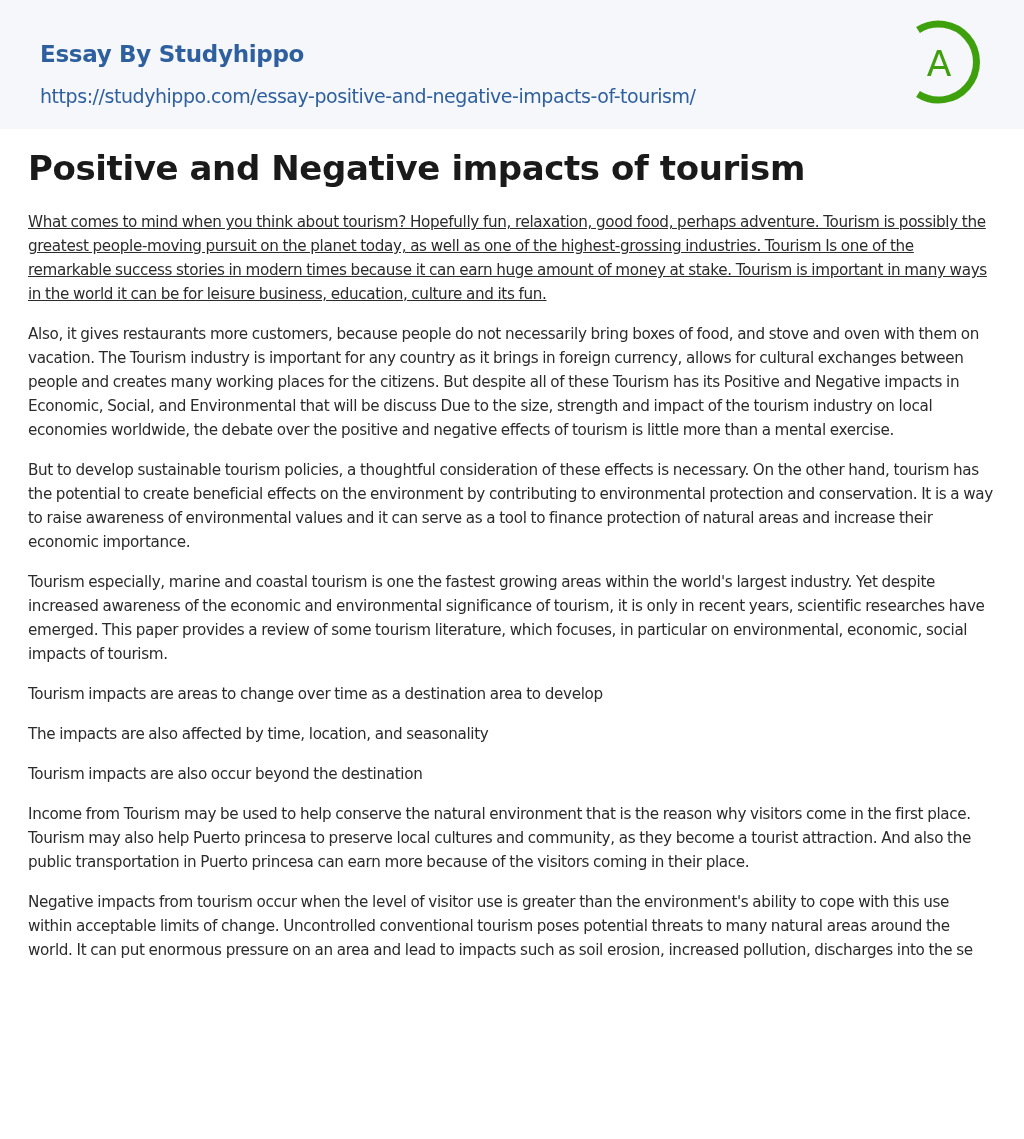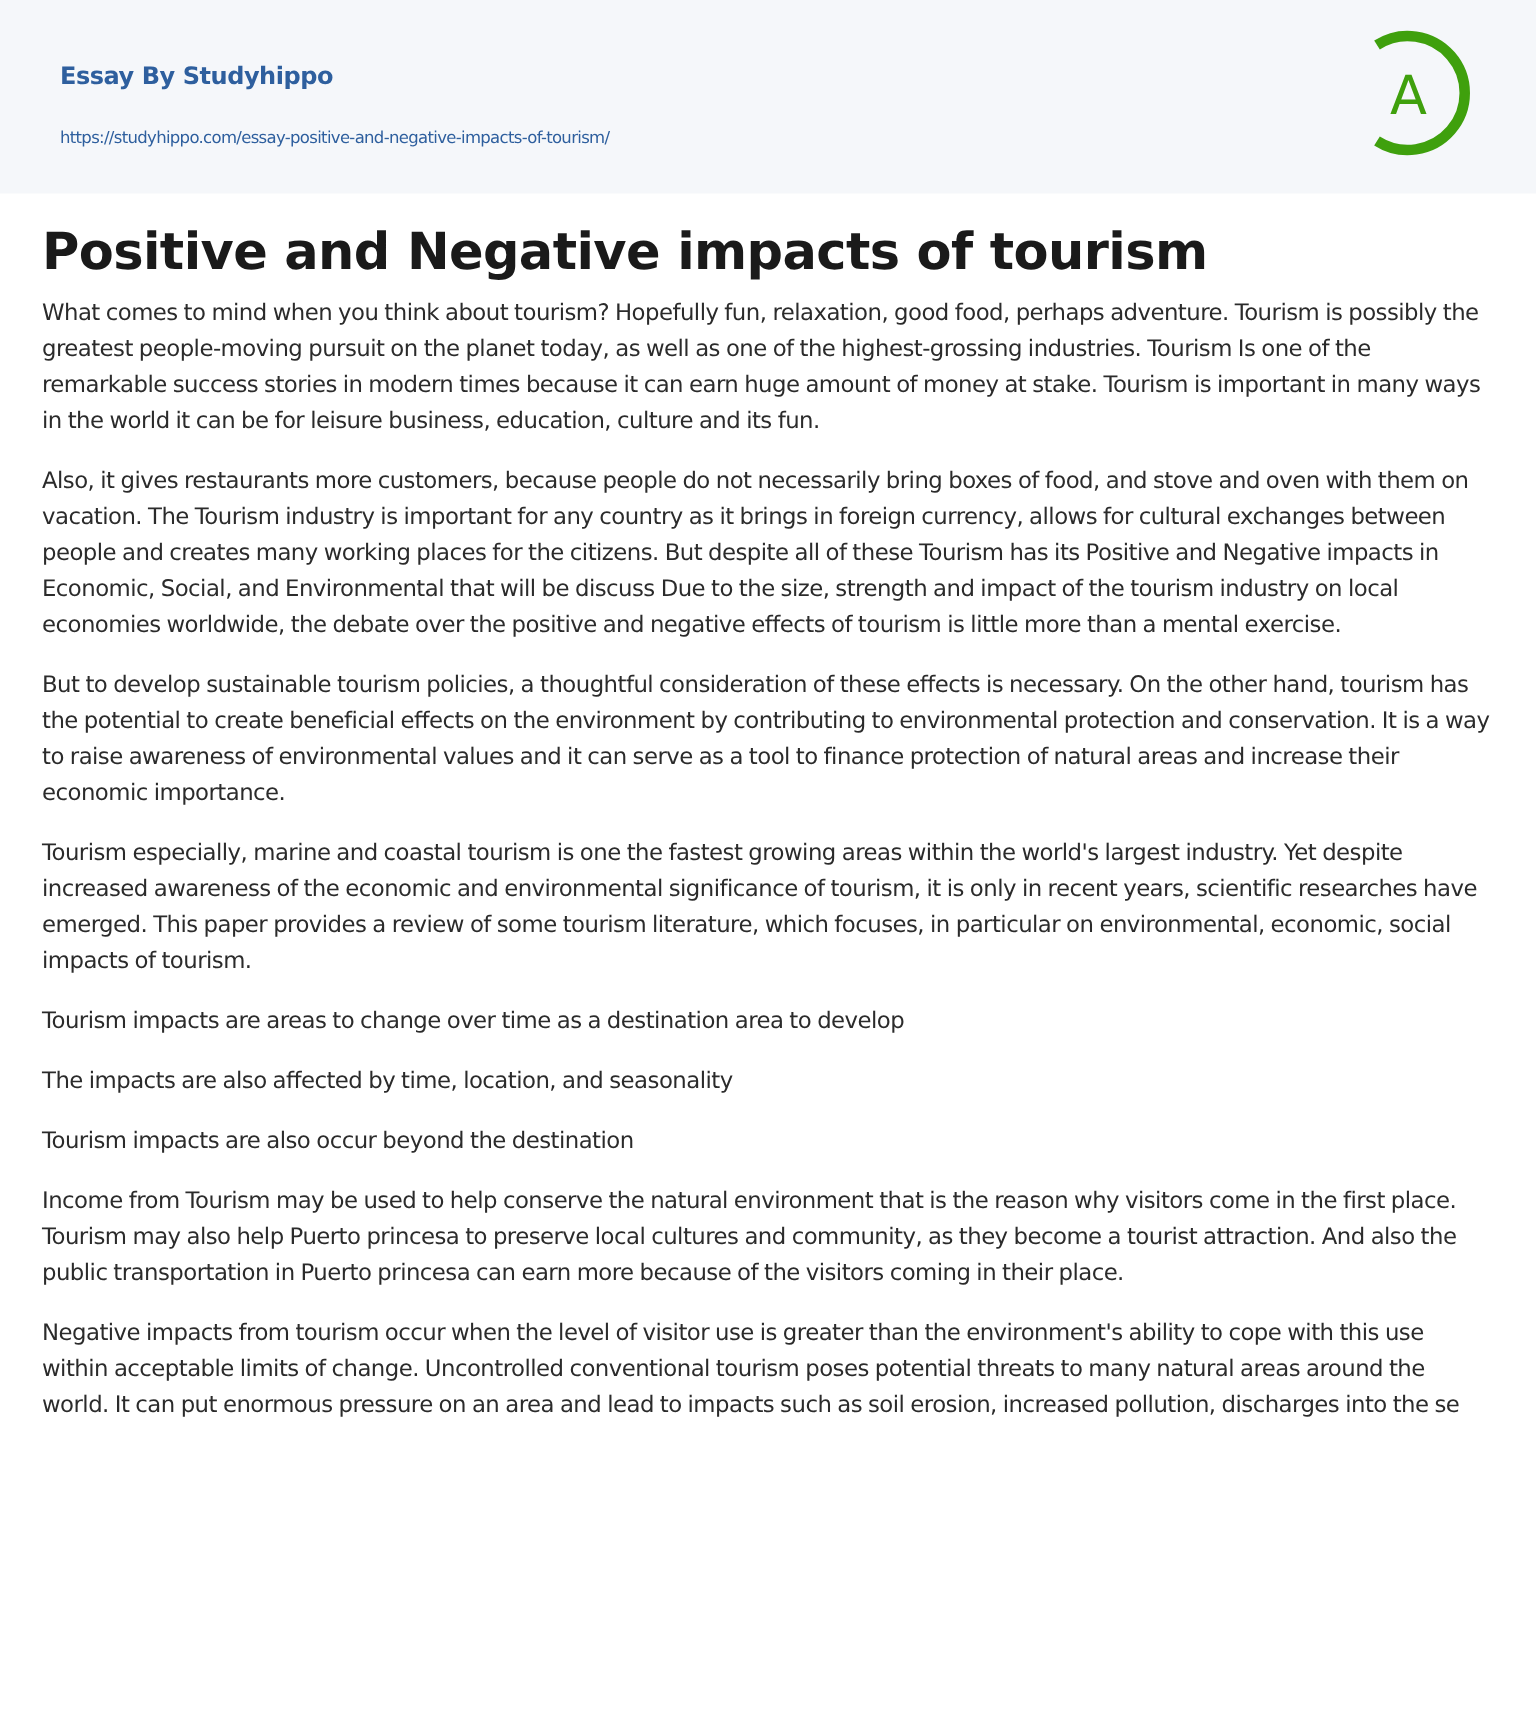--- a/index.html
+++ b/index.html
@@ -4,42 +4,42 @@
 <style>
   * { box-sizing: border-box; margin: 0; padding: 0; }
   html, body { width: 1024px; height: 1139px; background: #ffffff; overflow: hidden; }
   body { font-family: "DejaVu Sans", sans-serif; color: #222222; }
   .header {
     height: 129px; background: #f5f7fa; position: relative;
     padding: 0 40px;
   }
   .site-title {
     position: absolute; left: 40px; top: 41px;
-    font-size: 16px; font-weight: bold; color: #2e5f9e;
+    font-size: 23px; font-weight: bold; color: #2e5f9e;
     letter-spacing: -0.3px;
   }
   .site-url {
     position: absolute; left: 40px; top: 85px;
-    font-size: 11px; color: #2e5f9e; text-decoration: none;
+    font-size: 19px; color: #2e5f9e; text-decoration: none;
     letter-spacing: -0.45px;
   }
   .logo {
     position: absolute; left: 908px; top: 18px; width: 80px; height: 88px;
   }
   .main { padding: 0 28px; }
   .page-title {
     margin-top: 19px;
     font-size: 34px; font-weight: bold; color: #1a1a1a;
     line-height: 40px; letter-spacing: -0.4px;
   }
   .para {
     font-size: 15.2px; line-height: 24px; color: #2b2b2b;
     margin-top: 16px; letter-spacing: -0.35px; word-spacing: -0.5px;
   }
-  .para.first { margin-top: 8px; }
+  .para.first { margin-top: 22px; text-decoration: underline; }
 </style>
 </head>
 <body>
 
 <div class="header">
   <div class="site-title">Essay By Studyhippo</div>
   <a class="site-url">https://studyhippo.com/essay-positive-and-negative-impacts-of-tourism/</a>
   <div class="logo">
     <svg width="80" height="88" viewBox="0 0 80 88">
       <path d="M 10 12 A 38 38 0 1 1 10 76" fill="none" stroke="#3fa00d" stroke-width="7"></path>

